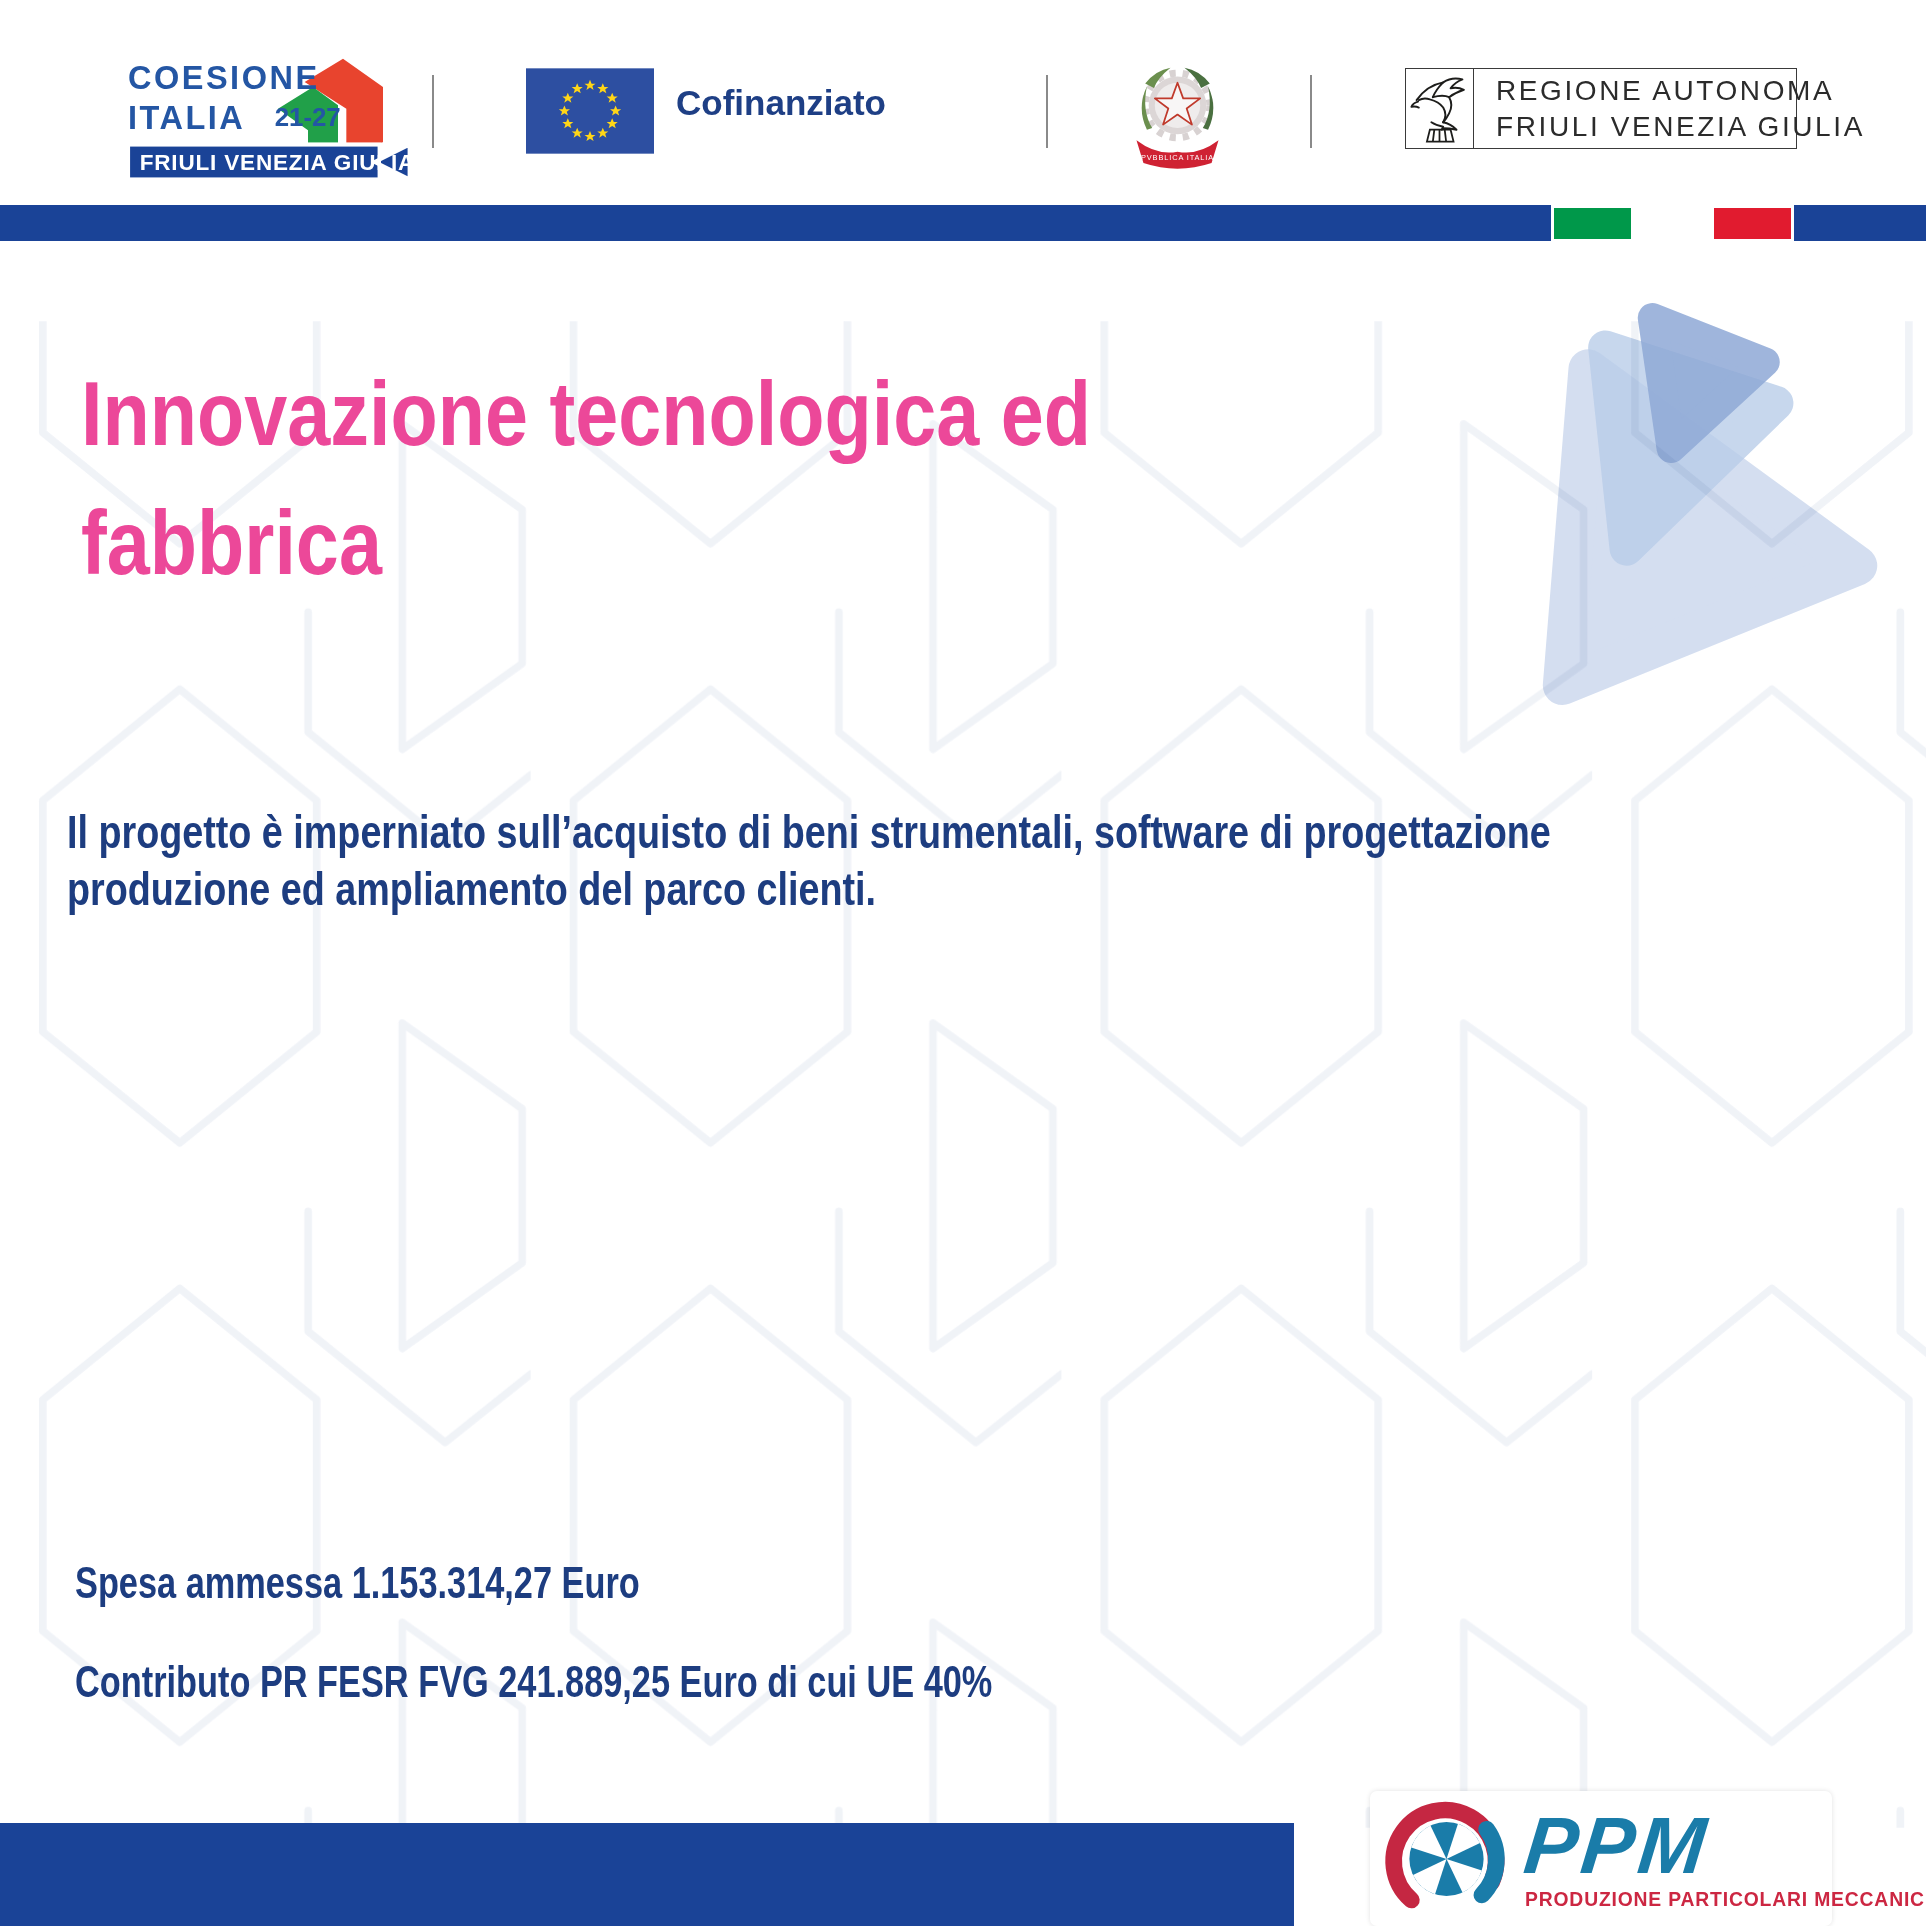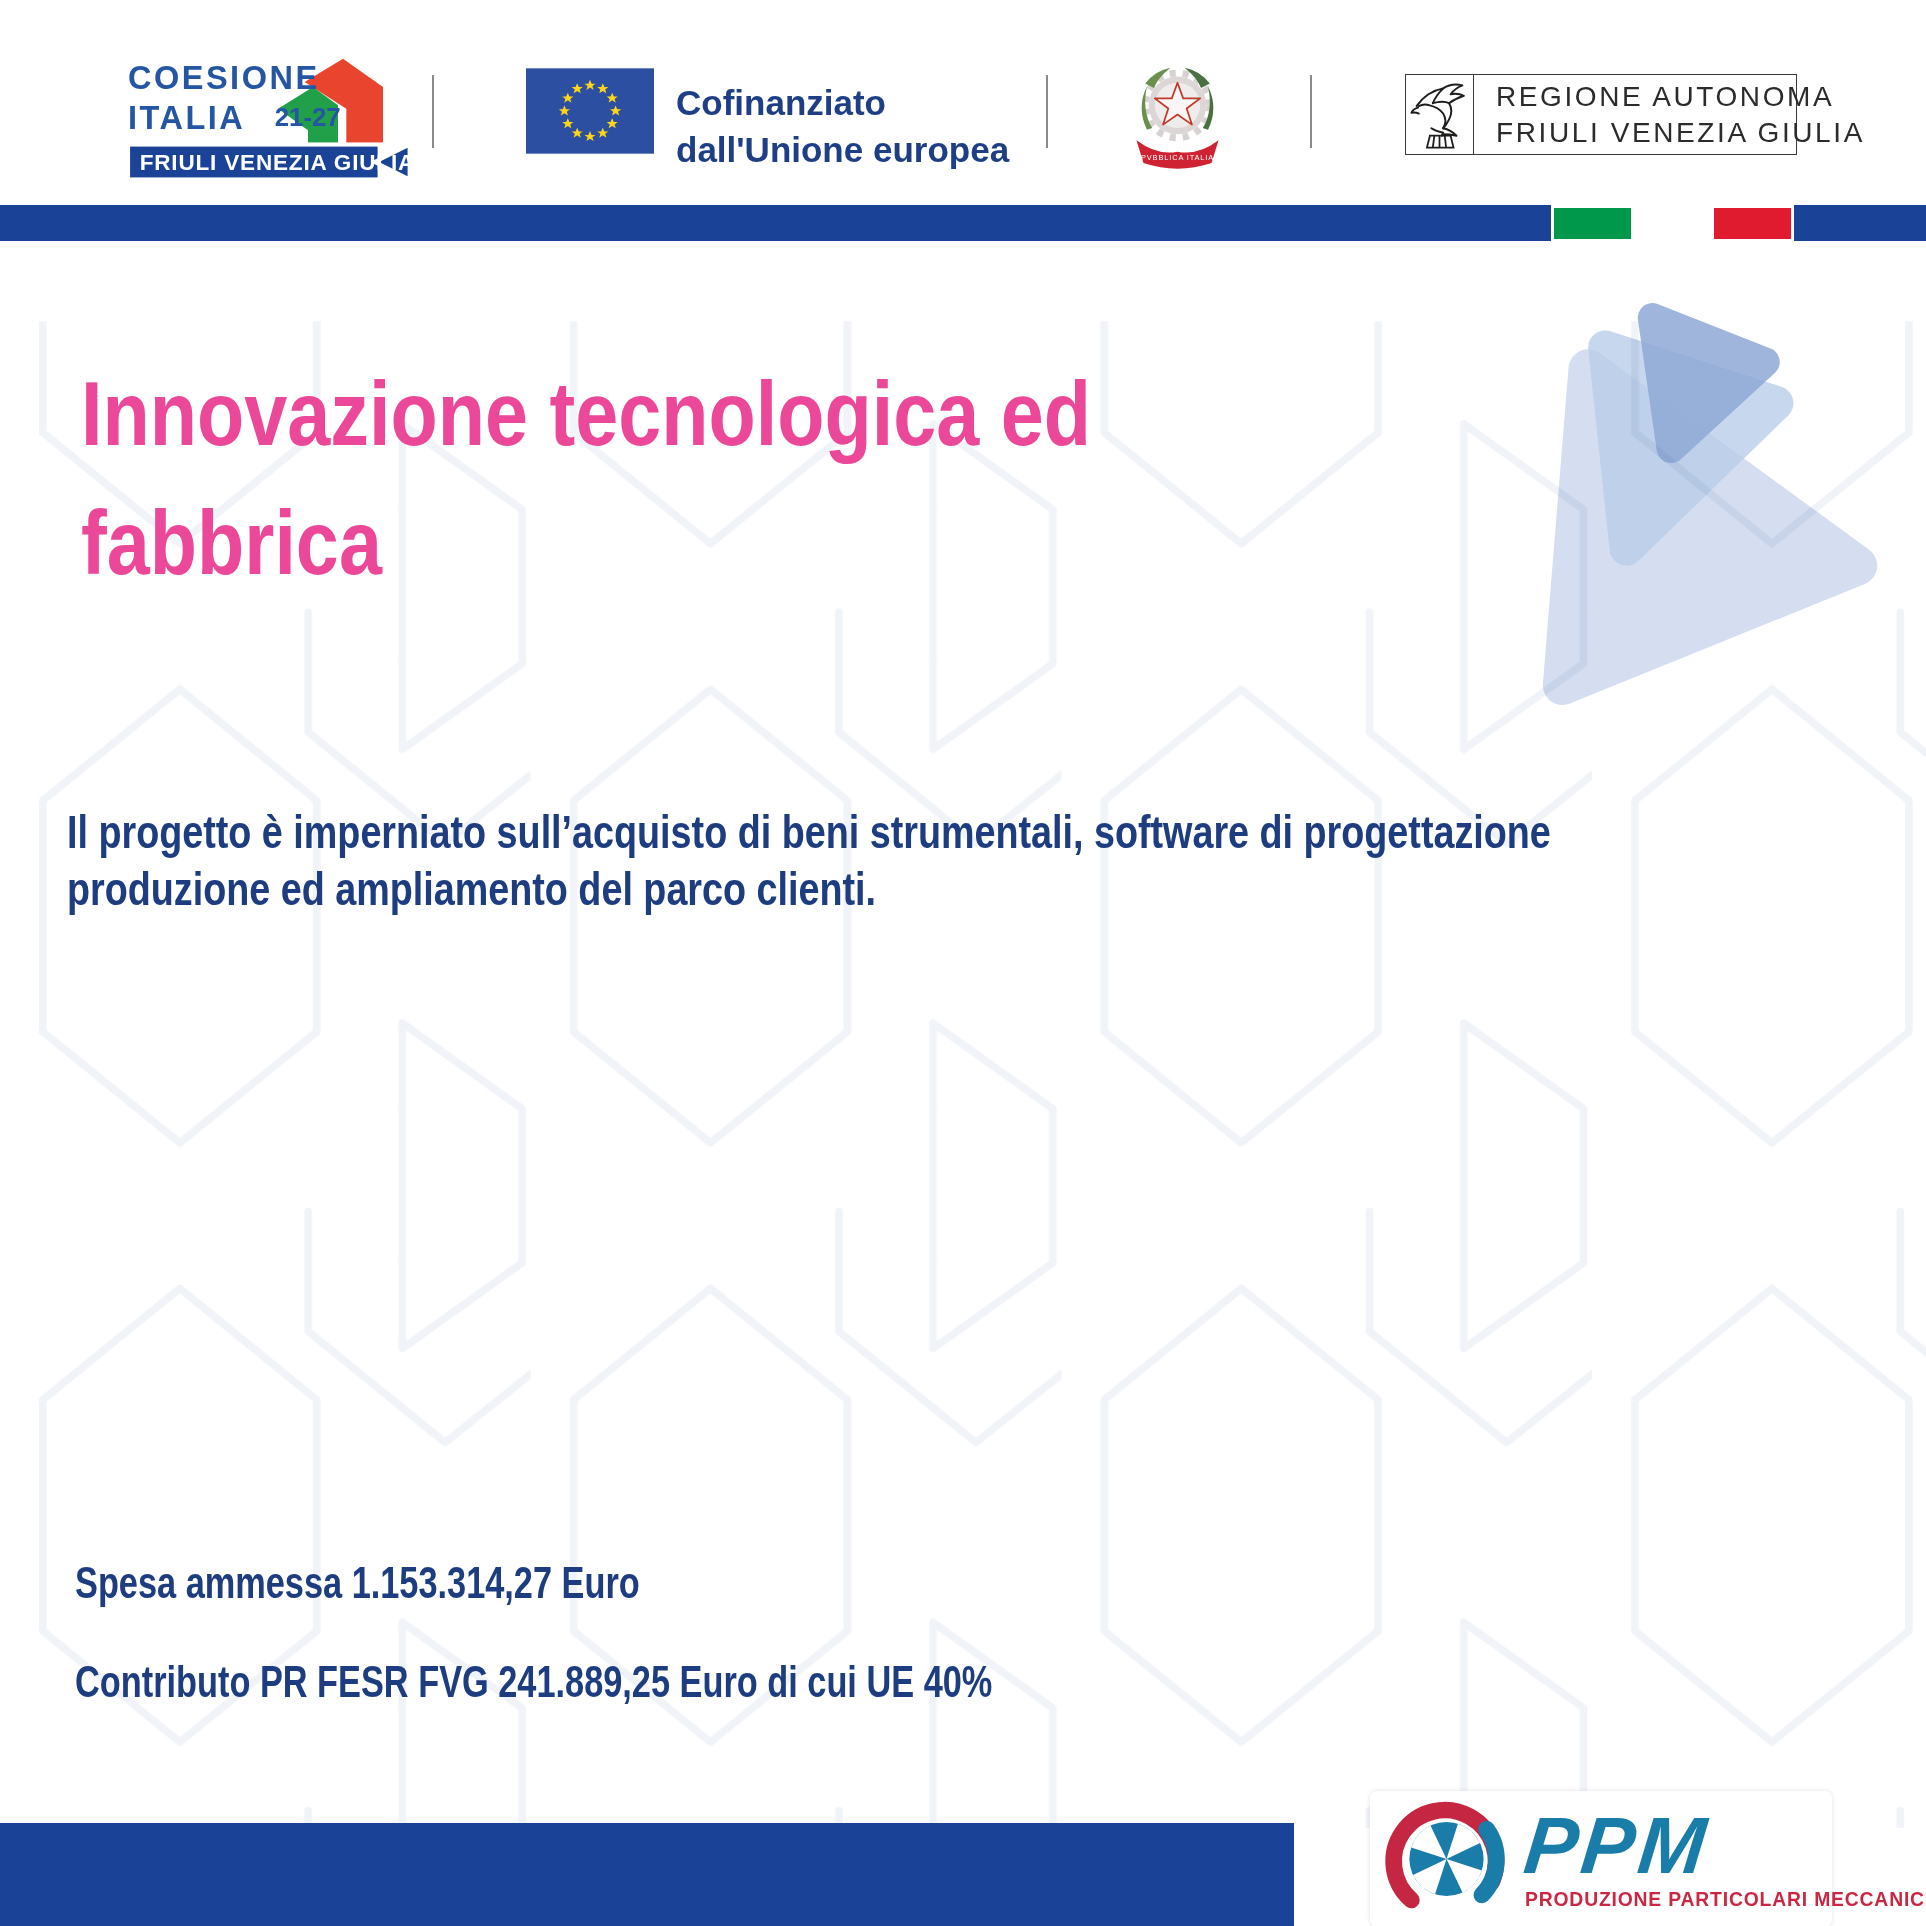--- a/index.html
+++ b/index.html
@@ -8,21 +8,21 @@
   .abs{position:absolute;}
   .nowrap{white-space:nowrap;}
   .cond{display:inline-block;transform:scaleX(0.82);transform-origin:0 0;white-space:nowrap;}
   .cond-t{display:inline-block;transform:scaleX(0.85);transform-origin:0 0;white-space:nowrap;}
   .cond-m{display:inline-block;transform:scaleX(0.78);transform-origin:0 0;white-space:nowrap;}
 
   
   .sep{position:absolute;top:75px;width:1.7px;height:73px;background:#8a8a8a;}
   .cofinance{position:absolute;left:676px;top:79px;color:#1e3f85;font-weight:700;
              font-size:35px;line-height:47px;}
-  .fvg-box{position:absolute;left:1405px;top:74px;width:390px;height:79px;border:1.7px solid #3a3a3a;
+  .fvg-box{position:absolute;left:1405px;top:68px;width:390px;height:79px;border:1.7px solid #3a3a3a;
            background:#fff;display:flex;align-items:center;}
   .fvg-eagle-cell{width:83px;height:100%;border-right:1.7px solid #3a3a3a;display:flex;
                   align-items:center;justify-content:center;}
   .fvg-text{padding-left:22px;color:#2b2b2b;font-size:28px;line-height:36px;letter-spacing:2.6px;font-weight:500;}
 
   
   .top-bar{position:absolute;left:0;top:205px;width:1926px;height:36px;background:#1a4397;}
   .it-flag{position:absolute;left:1551px;top:0;height:36px;display:flex;background:#fff;padding:0 2.6px;gap:3.4px;align-items:center;}
   .it-flag .seg{width:77px;height:31px;}
   .bottom-bar{position:absolute;left:0;top:1823px;width:1294px;height:103px;background:#1a4397;}
@@ -92,21 +92,20 @@
       <use href="#star" x="90" y="76"></use>
     <use href="#star" x="75" y="80"></use>
       <use href="#star" x="60" y="76"></use>
     <use href="#star" x="49" y="65"></use>
       <use href="#star" x="45" y="50"></use>
     <use href="#star" x="49" y="35"></use>
       <use href="#star" x="60" y="24"></use>
   </svg>
   <div class="cofinance">
     <div class="nowrap">Cofinanziato</div>
-    <div class="nowrap">dall'Unione europea</div>
   </div>
 
   <div class="sep" style="left:1046px;"></div>
 
   <svg class="abs" style="left:1127px;top:60px;" width="101" height="110" viewBox="0 0 110 126">
     <circle cx="55" cy="52" r="37" fill="none" stroke="#d8d2d2" stroke-width="8" stroke-dasharray="7 8"></circle>
     <circle cx="55" cy="52" r="33" fill="#dcd6d6"></circle>
     <circle cx="55" cy="52" r="26" fill="#efecec"></circle>
     <path d="M55,26 L61.5,44 L81,44 L65.5,55.5 L71.5,74 L55,62.5 L38.5,74 L44.5,55.5 L29,44 L48.5,44 Z" fill="#f8f6f6" stroke="#c0392b" stroke-width="2" stroke-linejoin="round"></path>
     <path d="M20,80 Q8,55 20,30 Q14,58 26,78 Z" fill="#6b8f4e"></path>

